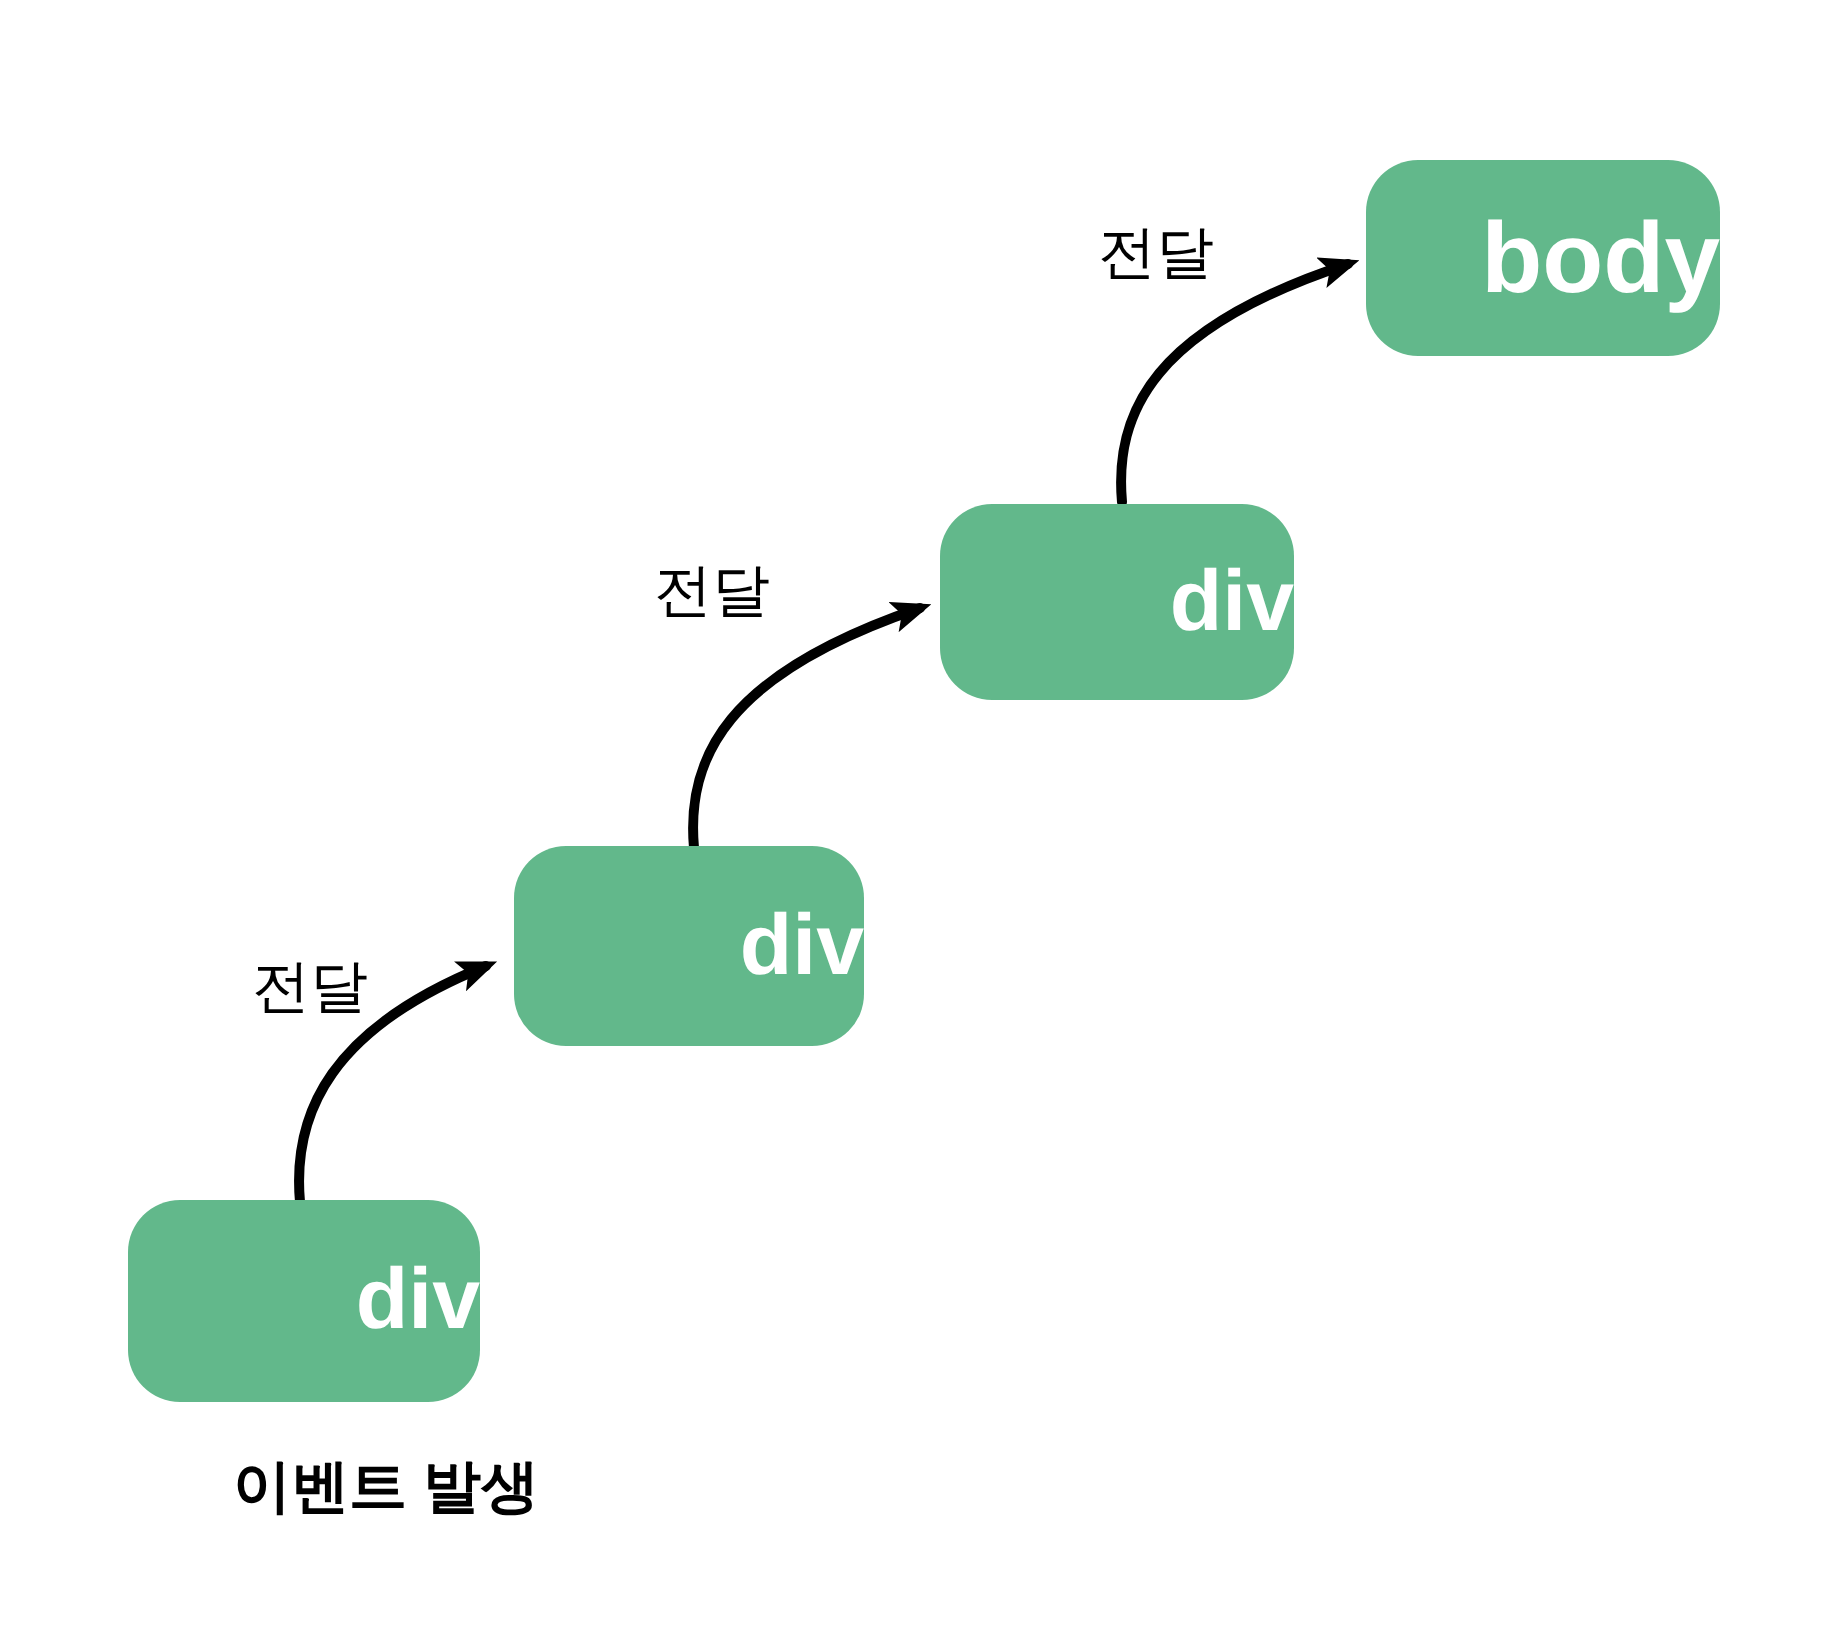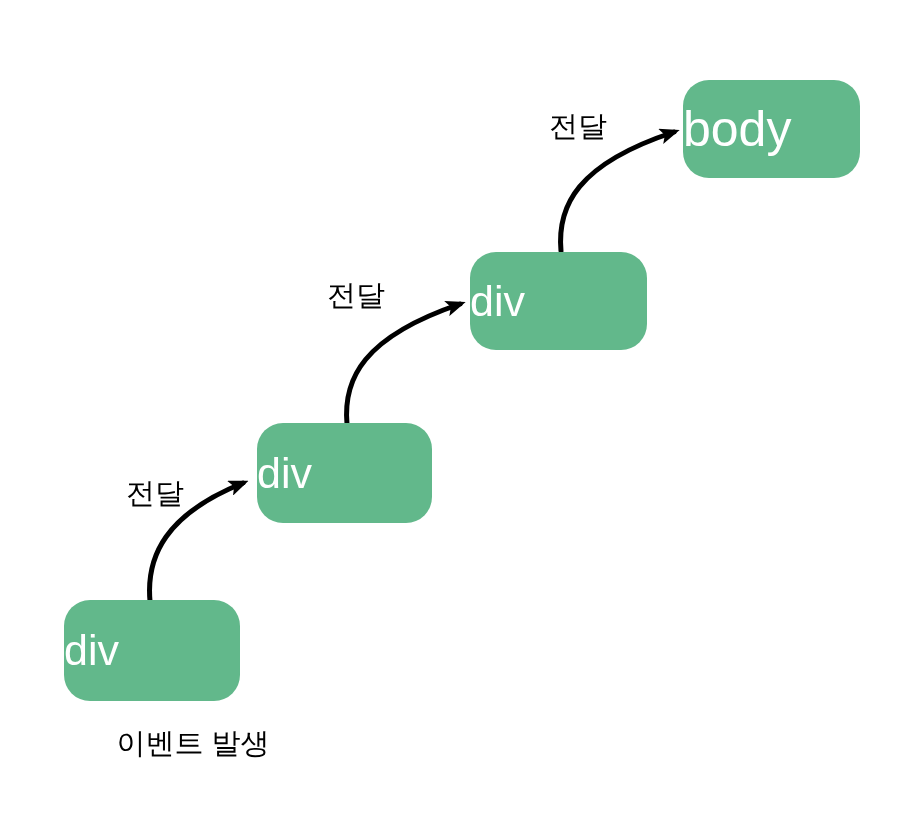--- a/index.html
+++ b/index.html
@@ -19,42 +19,42 @@
     font-family:"Liberation Sans","DejaVu Sans",sans-serif;
   }
   .arrow-layer{position:absolute;left:0;top:0;width:914px;height:814px;}
   .arrow-path{fill:none;stroke:var(--arrow);stroke-width:5;stroke-linecap:round;}
   .arrow-head{fill:var(--arrow);}
   .node{
     position:absolute;
     background:var(--node-fill);
     color:var(--node-text);
     border-radius:26px;
-    display:flex;align-items:center;justify-content:flex-start;
-    font-weight:400;
+    display:flex;align-items:center;justify-content:flex-end;
+    font-weight:700;
     line-height:1;
   }
   .node--1{left:64px;top:600px;width:176px;height:101px;font-size:43px;}
   .node--2{left:257px;top:423px;width:175px;height:100px;font-size:43px;}
   .node--3{left:470px;top:252px;width:177px;height:98px;font-size:43px;}
   .node--4{left:683px;top:80px;width:177px;height:98px;font-size:50px;}
   .arrow-label{
     position:absolute;
     transform:translate(-50%,-50%);
     font-weight:400;font-size:29px;
     color:var(--label-text);
     white-space:nowrap;
   }
   .arrow-label--1{left:155px;top:494px;}
   .arrow-label--2{left:356px;top:296px;}
   .arrow-label--3{left:578px;top:127px;}
   .caption{
     position:absolute;left:193px;top:744px;
     transform:translate(-50%,-50%);
-    font-weight:400;font-size:29px;
+    font-weight:700;font-size:29px;
     color:var(--label-text);
     white-space:nowrap;
   }
 </style>
 </head>
 <body>
 
 <div class="canvas">
 
   <svg class="arrow-layer" width="914" height="814" viewBox="0 0 914 814" xmlns="http://www.w3.org/2000/svg">

